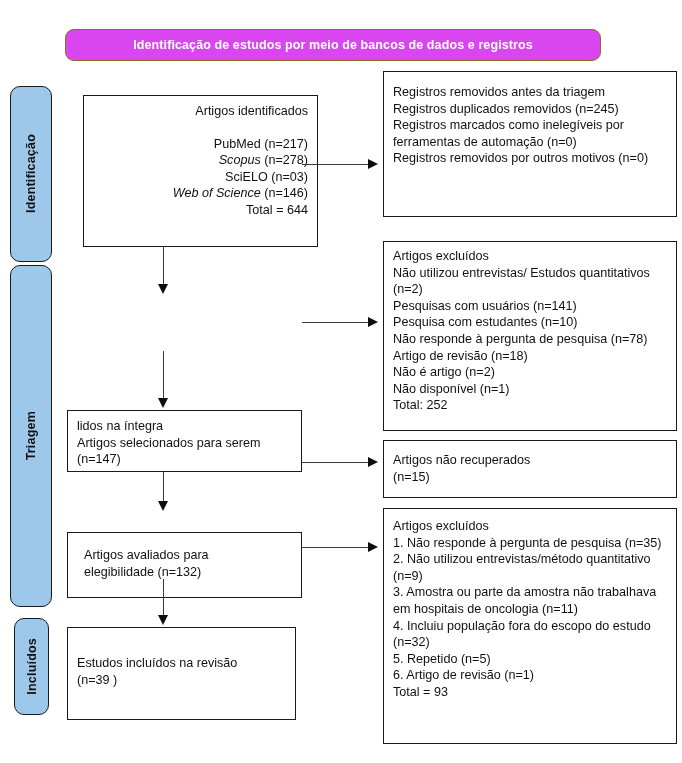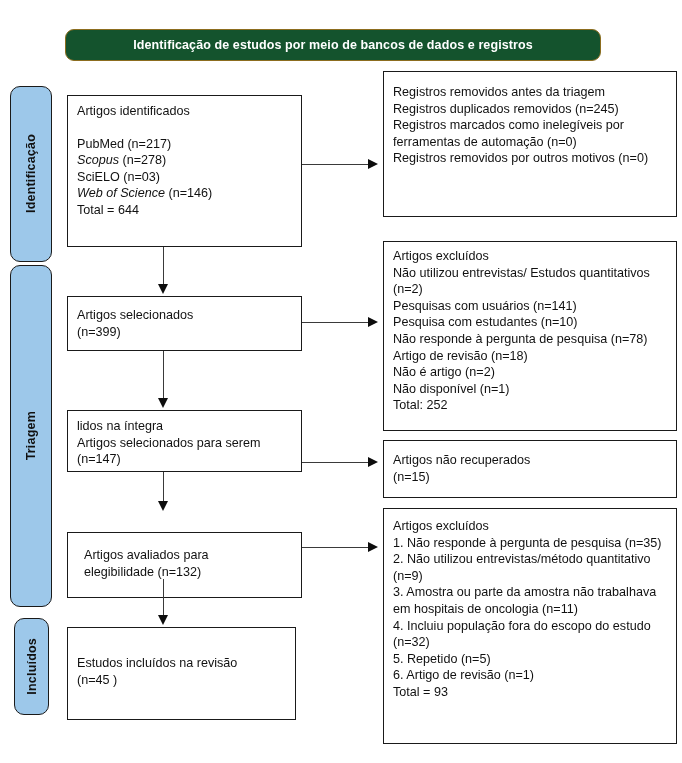--- a/index.html
+++ b/index.html
@@ -9,21 +9,21 @@
     background:#ffffff;
     font-family:"Liberation Sans","DejaVu Sans",sans-serif;
     overflow:hidden;
   }
   #stage{position:relative;width:682px;height:763px;}
 
   
   .banner{
     position:absolute;
     left:65px;top:29px;width:536px;height:32px;
-    background:#14532d;
+    background:#d946ef;
     border:1.5px solid #8c6d1f;
     border-radius:9px;
     box-sizing:border-box;
     display:flex;align-items:center;justify-content:center;
     color:#ffffff;
     font-size:12.5px;font-weight:bold;
     letter-spacing:.1px;
     white-space:nowrap;
   }
 
@@ -92,49 +92,45 @@
   </div>
 
   <div class="stage-label" style="left:10px;top:265px;width:42px;height:342px;">
     <span>Triagem</span>
   </div>
 
   <div class="stage-label" style="left:14px;top:618px;width:35px;height:97px;">
     <span>Incluídos</span>
   </div>
 
-  <div class="box" style="left:67px;top:95px;width:235px;height:152px;">
+  <div class="box" style="left:83px;top:95px;width:235px;height:152px;text-align:right;">
     <div class="ln">Artigos identificados</div>
     <div class="gap"></div>
     <div class="ln">PubMed (n=217)</div>
     <div class="ln"><span class="italic">Scopus</span><span> (n=278)</span></div>
     <div class="ln">SciELO (n=03)</div>
     <div class="ln"><span class="italic">Web of Science</span><span> (n=146)</span></div>
     <div class="ln">Total = 644</div>
   </div>
 
-  <div class="box" style="left:67px;top:296px;width:235px;height:55px;padding-top:10px;">
-    <div class="ln">Artigos selecionados</div>
-    <div class="ln">(n=399)</div>
-  </div>
 
   <div class="box" style="left:67px;top:410px;width:235px;height:62px;">
     <div class="ln">lidos na íntegra</div>
     <div class="ln">Artigos selecionados para serem</div>
     <div class="ln">(n=147)</div>
   </div>
 
   <div class="box" style="left:67px;top:532px;width:235px;height:66px;padding-top:14px;padding-left:16px;">
     <div class="ln">Artigos avaliados para</div>
     <div class="ln">elegibilidade (n=132)</div>
   </div>
 
   <div class="box" style="left:67px;top:627px;width:229px;height:93px;padding-top:27px;">
     <div class="ln">Estudos incluídos na revisão</div>
-    <div class="ln">(n=45 )</div>
+    <div class="ln">(n=39 )</div>
   </div>
 
   <div class="box" style="left:383px;top:71px;width:294px;height:146px;padding-top:12px;">
     <div class="wrap">Registros removidos antes da triagem</div>
     <div class="wrap">Registros duplicados removidos (n=245)</div>
     <div class="wrap">Registros marcados como inelegíveis por ferramentas de automação (n=0)</div>
     <div class="wrap">Registros removidos por outros motivos (n=0)</div>
   </div>
 
   <div class="box" style="left:383px;top:241px;width:294px;height:190px;padding-top:6px;">

